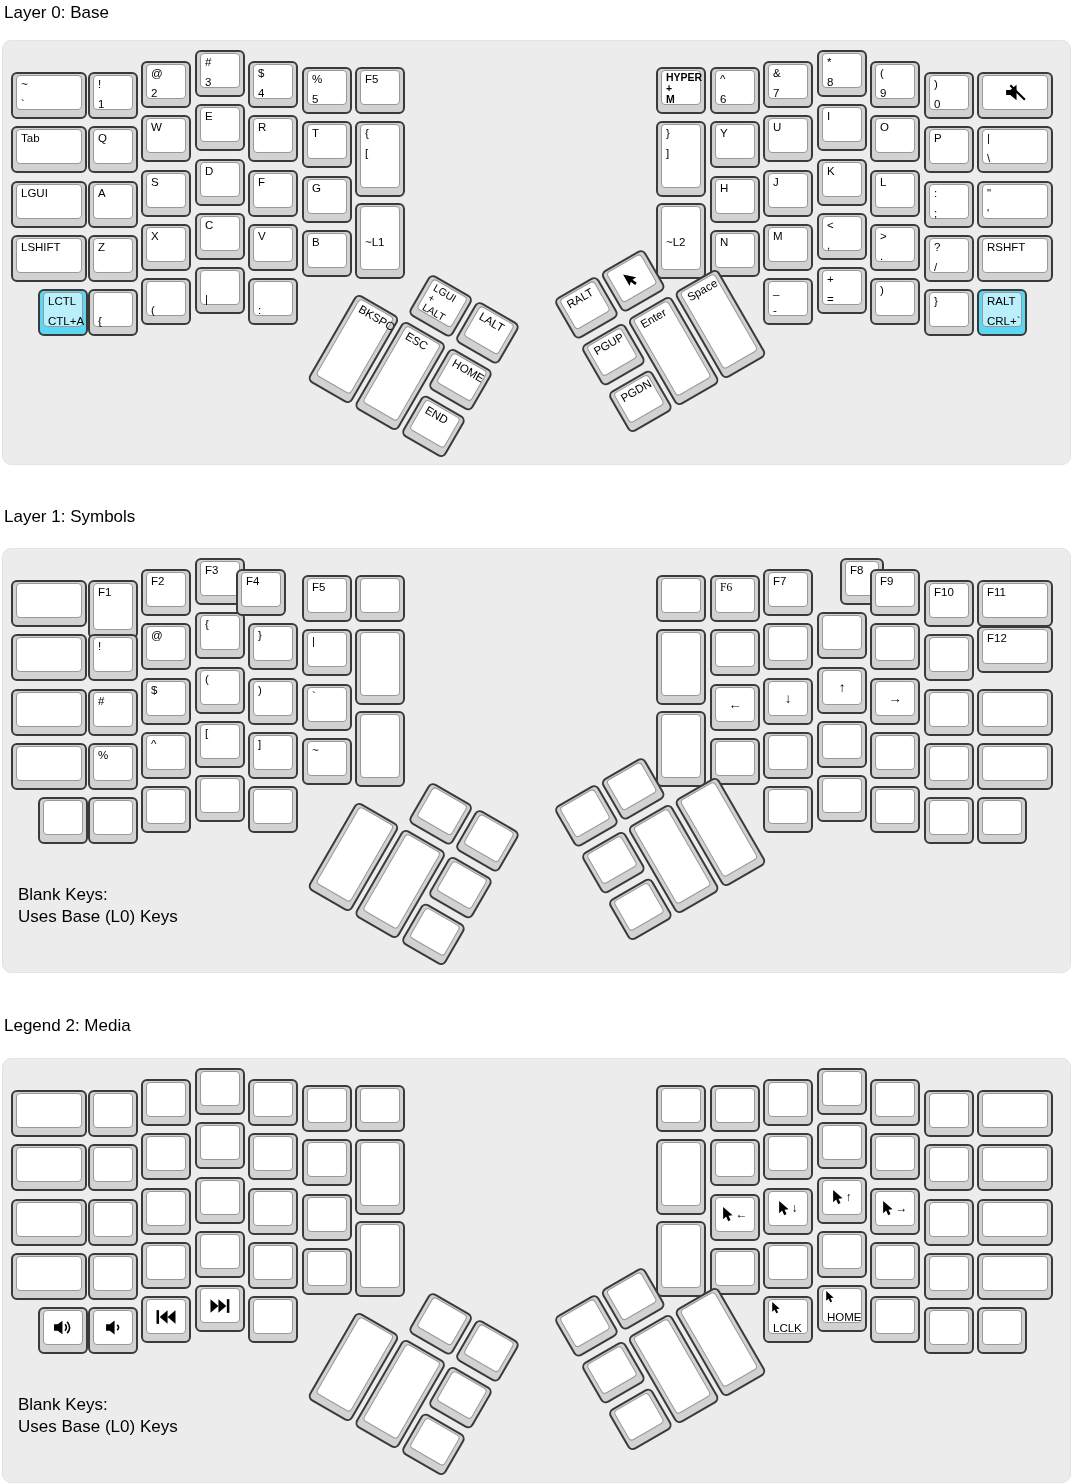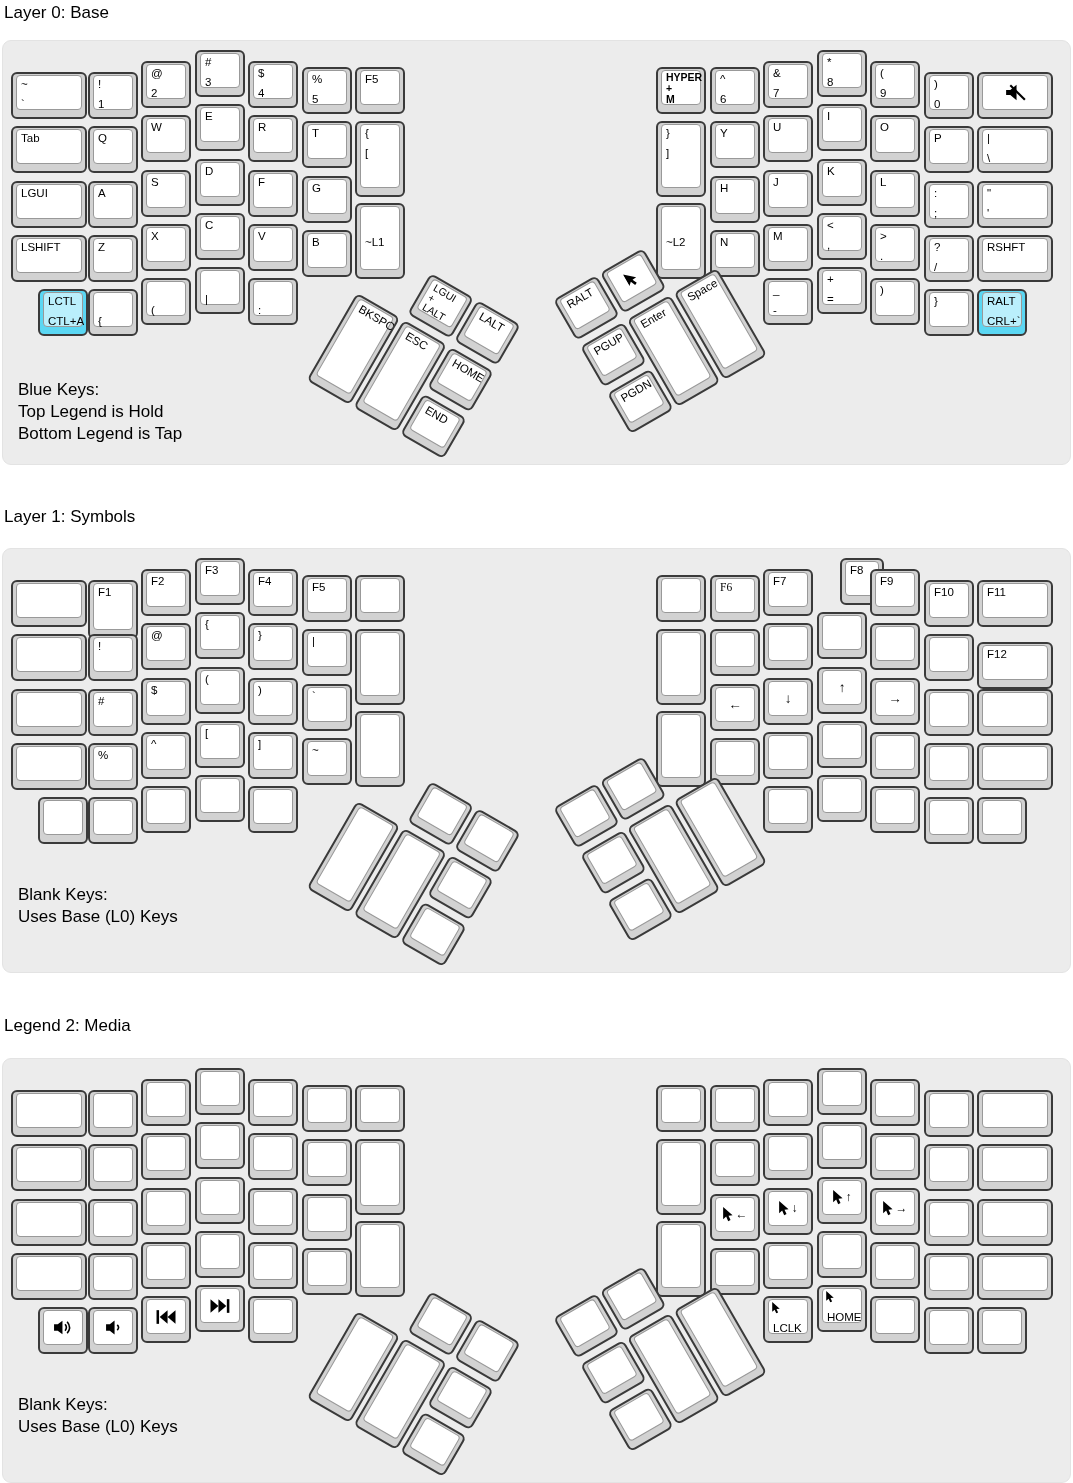--- a/index.html
+++ b/index.html
@@ -32,25 +32,20 @@
 <body>
 
 <div class="page">
   <div class="layer-title" style="top:3px">Layer 0: Base</div>
   <div class="panel" style="top:40px"></div>
   <div class="layer-title" style="top:507px">Layer 1: Symbols</div>
   <div class="panel" style="top:548px"></div>
   <div class="layer-title" style="top:1016px">Legend 2: Media</div>
   <div class="panel" style="top:1058px"></div>
 
-  <div class="note" style="left:18px;top:379px">
-    <div>Blue Keys:</div>
-    <div>Top Legend is Hold</div>
-    <div>Bottom Legend is Tap</div>
-  </div>
   <div class="note" style="left:18px;top:884px">
     <div>Blank Keys:</div>
     <div>Uses Base (L0) Keys</div>
   </div>
   <div class="note" style="left:18px;top:1394px">
     <div>Blank Keys:</div>
     <div>Uses Base (L0) Keys</div>
   </div>
 
   <div class="keys-overlay" id="keys">
@@ -459,21 +454,21 @@
         <div class="face"></div>
         <span class="lt">(</span>
       </div>
       <div class="key" style="left: 195px; top: 720.9px; width: 50px; height: 47px;">
         <div class="face"></div>
         <span class="lt">[</span>
       </div>
       <div class="key" style="left: 195px; top: 775.2px; width: 50px; height: 47px;">
         <div class="face"></div>
       </div>
-      <div class="key" style="left: 248px; top: 569px; width: 50px; height: 47px;">
+      <div class="key" style="left: 236px; top: 569px; width: 50px; height: 47px;">
         <div class="face"></div>
         <span class="lt">F4</span>
       </div>
       <div class="key" style="left: 248px; top: 623.3px; width: 50px; height: 47px;">
         <div class="face"></div>
         <span class="lt">}</span>
       </div>
       <div class="key" style="left: 248px; top: 677.6px; width: 50px; height: 47px;">
         <div class="face"></div>
         <span class="lt">)</span>
@@ -597,21 +592,21 @@
       <div class="key" style="left: 924px; top: 742.9px; width: 50px; height: 47px;">
         <div class="face"></div>
       </div>
       <div class="key" style="left: 924px; top: 797.2px; width: 50px; height: 47px;">
         <div class="face"></div>
       </div>
       <div class="key" style="left: 977px; top: 580px; width: 76px; height: 47px;">
         <div class="face"></div>
         <span class="lt">F11</span>
       </div>
-      <div class="key" style="left: 977px; top: 642px; width: 76px; height: 47px;">
+      <div class="key" style="left: 977px; top: 626px; width: 76px; height: 47px;">
         <div class="face"></div>
         <span class="lt">F12</span>
       </div>
       <div class="key" style="left: 977px; top: 688.6px; width: 76px; height: 47px;">
         <div class="face"></div>
       </div>
       <div class="key" style="left: 977px; top: 742.9px; width: 76px; height: 47px;">
         <div class="face"></div>
       </div>
       <div class="key" style="left: 977px; top: 797.2px; width: 50px; height: 47px;">

